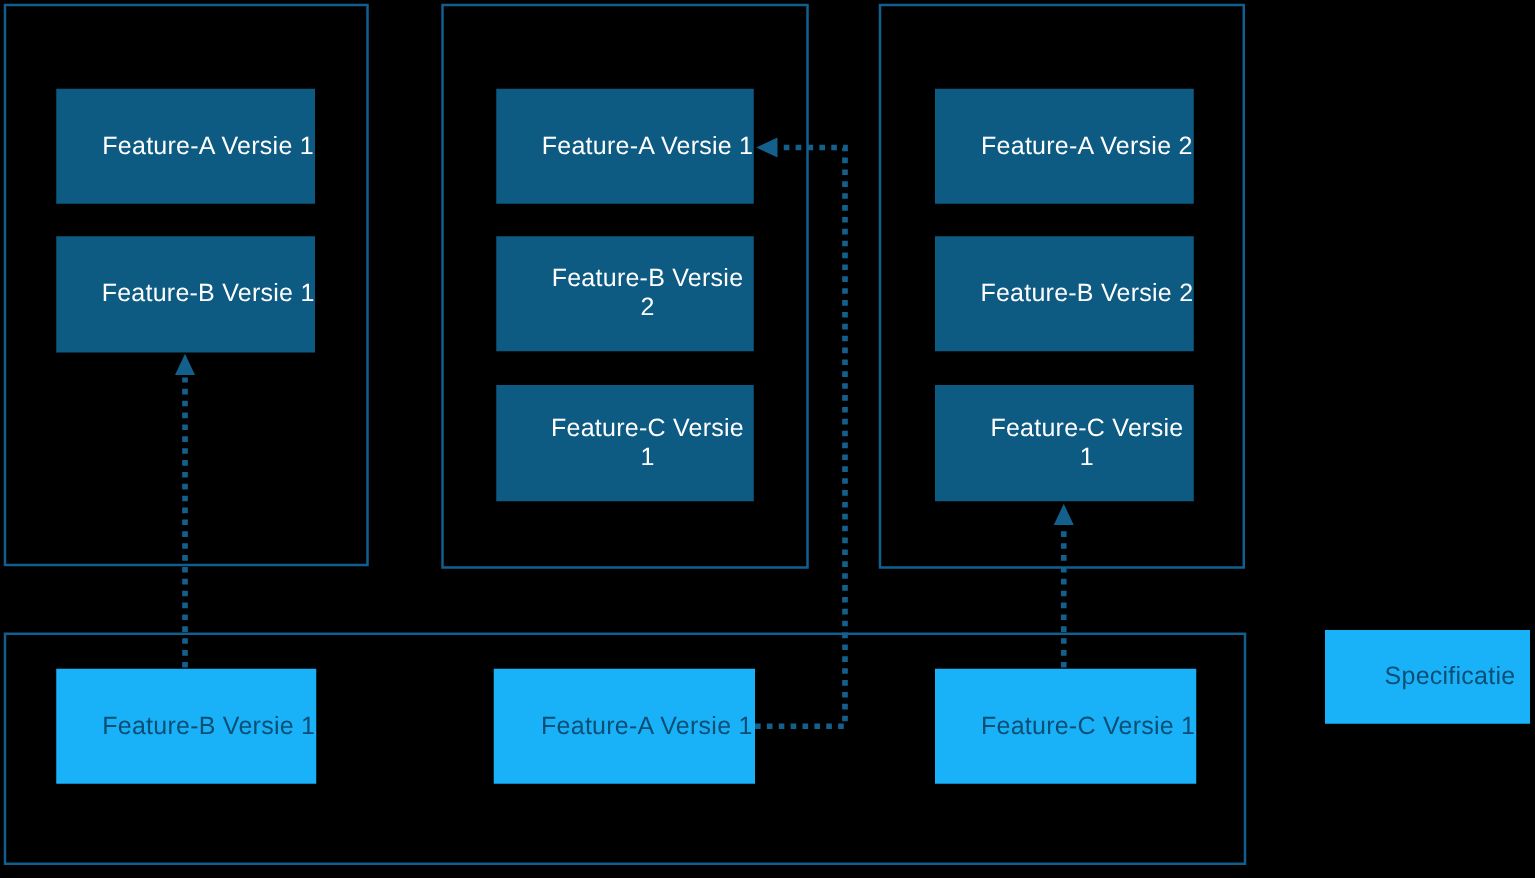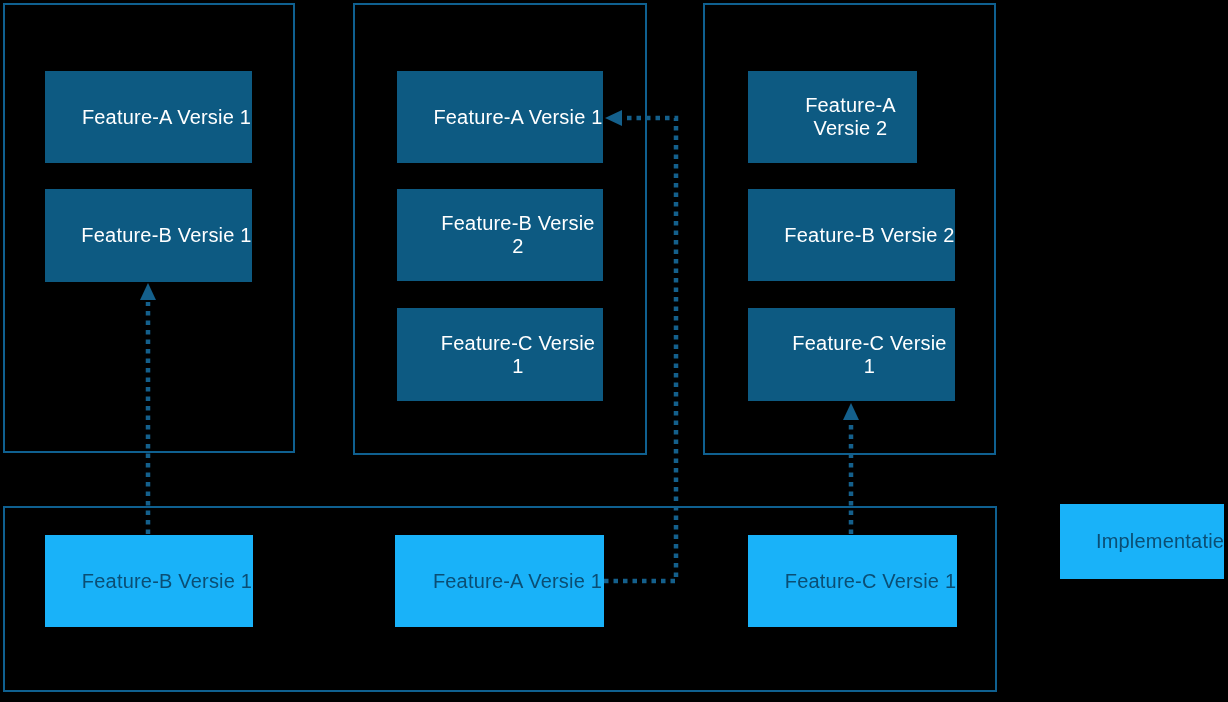--- a/index.html
+++ b/index.html
@@ -47,21 +47,21 @@
   }
 
   
   #s1a { left: 45px;  top: 71px;  width: 207px; height: 92px; }
   #s1b { left: 45px;  top: 189px; width: 207px; height: 93px; }
   
   #s2a { left: 397px; top: 71px;  width: 206px; height: 92px; }
   #s2b { left: 397px; top: 189px; width: 206px; height: 92px; }
   #s2c { left: 397px; top: 308px; width: 206px; height: 93px; }
   
-  #s3a { left: 748px; top: 71px;  width: 169px; height: 92px; }
+  #s3a { left: 748px; top: 71px;  width: 207px; height: 92px; }
   #s3b { left: 748px; top: 189px; width: 207px; height: 92px; }
   #s3c { left: 748px; top: 308px; width: 207px; height: 93px; }
   
   #i1  { left: 45px;  top: 535px; width: 208px; height: 92px; }
   #i2  { left: 395px; top: 535px; width: 209px; height: 92px; }
   #i3  { left: 748px; top: 535px; width: 209px; height: 92px; }
   
   #legend-spec { left: 1060px; top: 383px; width: 164px; height: 74px; }
   #legend-impl { left: 1060px; top: 504px; width: 164px; height: 75px; }
 
@@ -91,21 +91,21 @@
   <div class="node spec-node" id="s2c">Feature-C Versie 1</div>
 
   <div class="node spec-node" id="s3a">Feature-A Versie 2</div>
   <div class="node spec-node" id="s3b">Feature-B Versie 2</div>
   <div class="node spec-node" id="s3c">Feature-C Versie 1</div>
 
   <div class="node impl-node" id="i1">Feature-B Versie 1</div>
   <div class="node impl-node" id="i2">Feature-A Versie 1</div>
   <div class="node impl-node" id="i3">Feature-C Versie 1</div>
 
-  <div class="node impl-node" id="legend-impl">Implementatie</div>
+  <div class="node impl-node" id="legend-impl">Specificatie</div>
 
   <svg class="arrow-layer" width="1228" height="702" viewBox="0 0 1228 702" xmlns="http://www.w3.org/2000/svg">
 
     <g>
       <line x1="148" y1="534" x2="148" y2="302" stroke="#14608c" stroke-width="4.5" stroke-dasharray="4.5 5"></line>
       <polygon points="148,283 140,300 156,300" fill="#14608c"></polygon>
     </g>
 
     <g>
       <path d="M 604 581 L 676 581 L 676 118 L 624 118" fill="none" stroke="#14608c" stroke-width="4.5" stroke-dasharray="4.5 5"></path>

